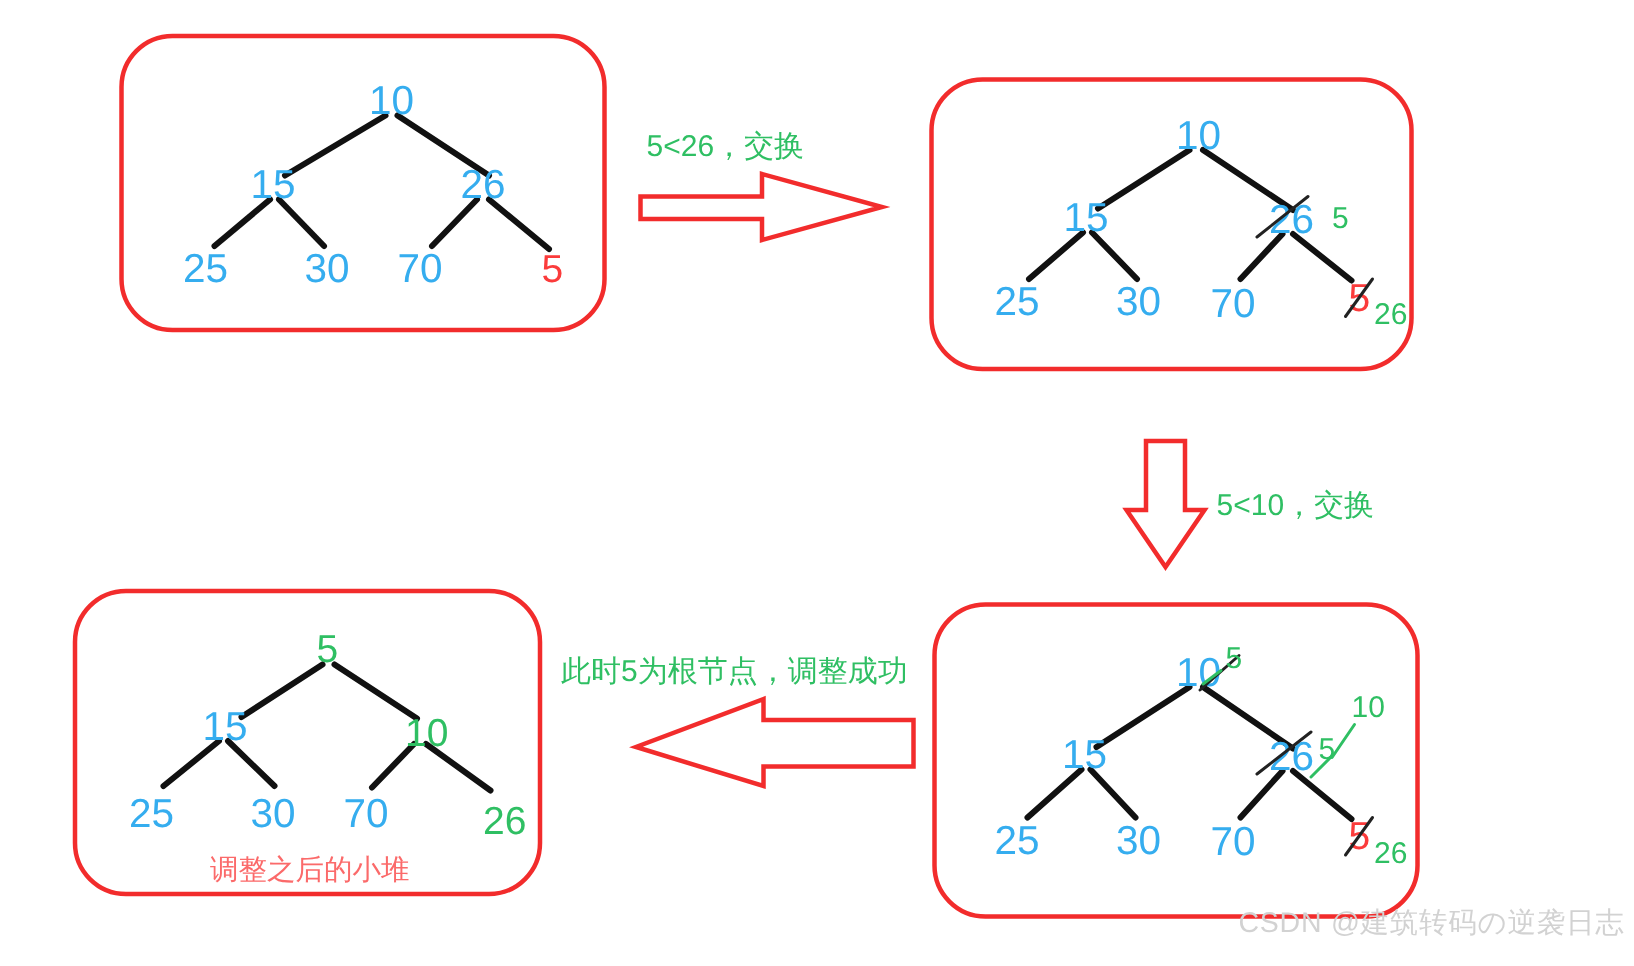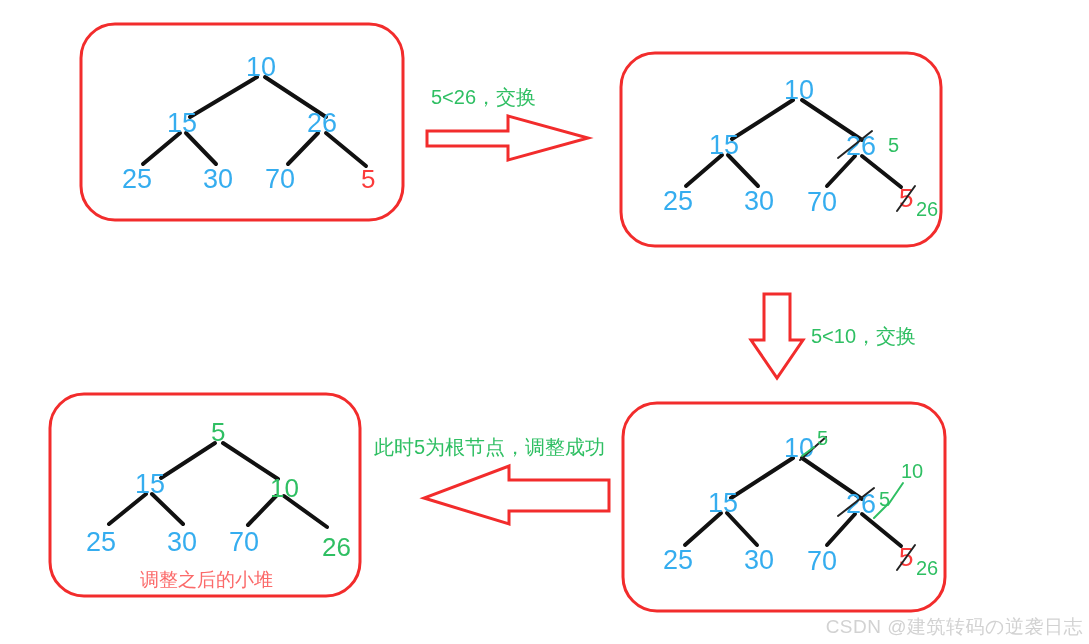--- a/index.html
+++ b/index.html
@@ -73,21 +73,21 @@
     fill: #2FBF63;
   }
   .label-red {
     font-family: "Liberation Sans", "DejaVu Sans", sans-serif;
     font-size: 19px;
     fill: #FB6A6A;
   }
   .watermark {
     position: absolute;
     right: 6px;
-    bottom: 4px;
+    bottom: 16px;
     font-family: "Liberation Sans", "DejaVu Sans", sans-serif;
     font-size: 19px;
     color: #D2D2D2;
     letter-spacing: 0.5px;
     white-space: nowrap;
     user-select: none;
   }
 </style>
 </head>
 <body>

